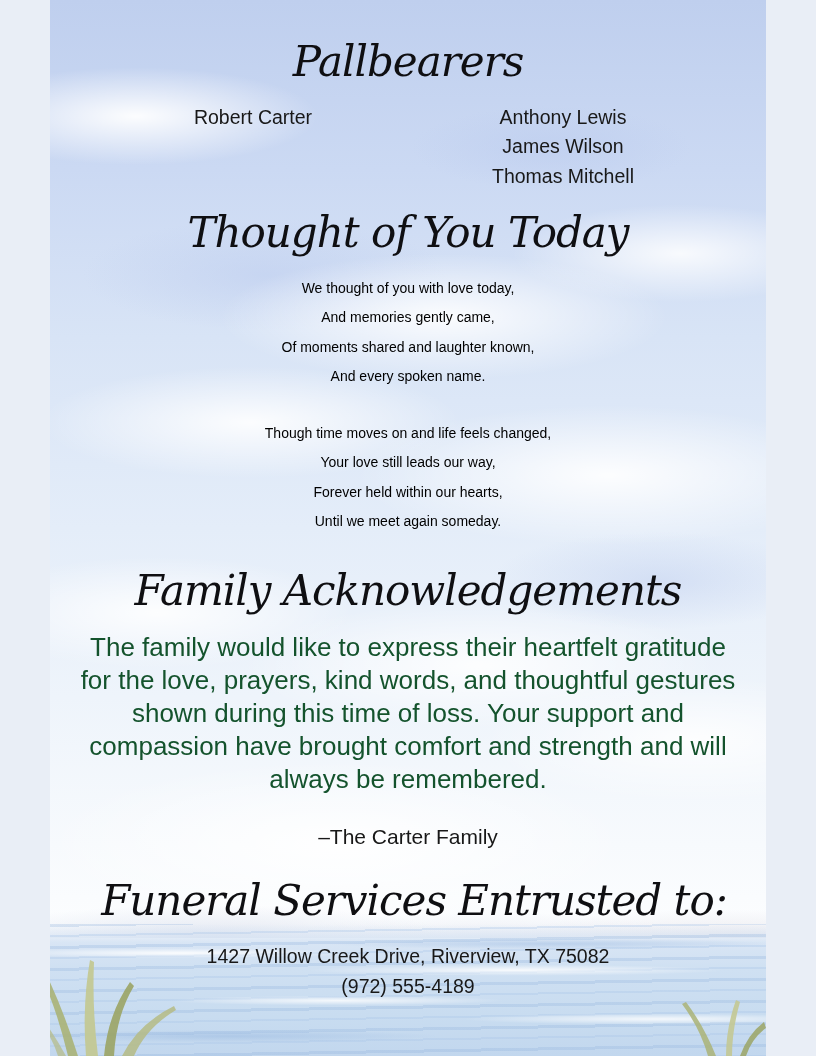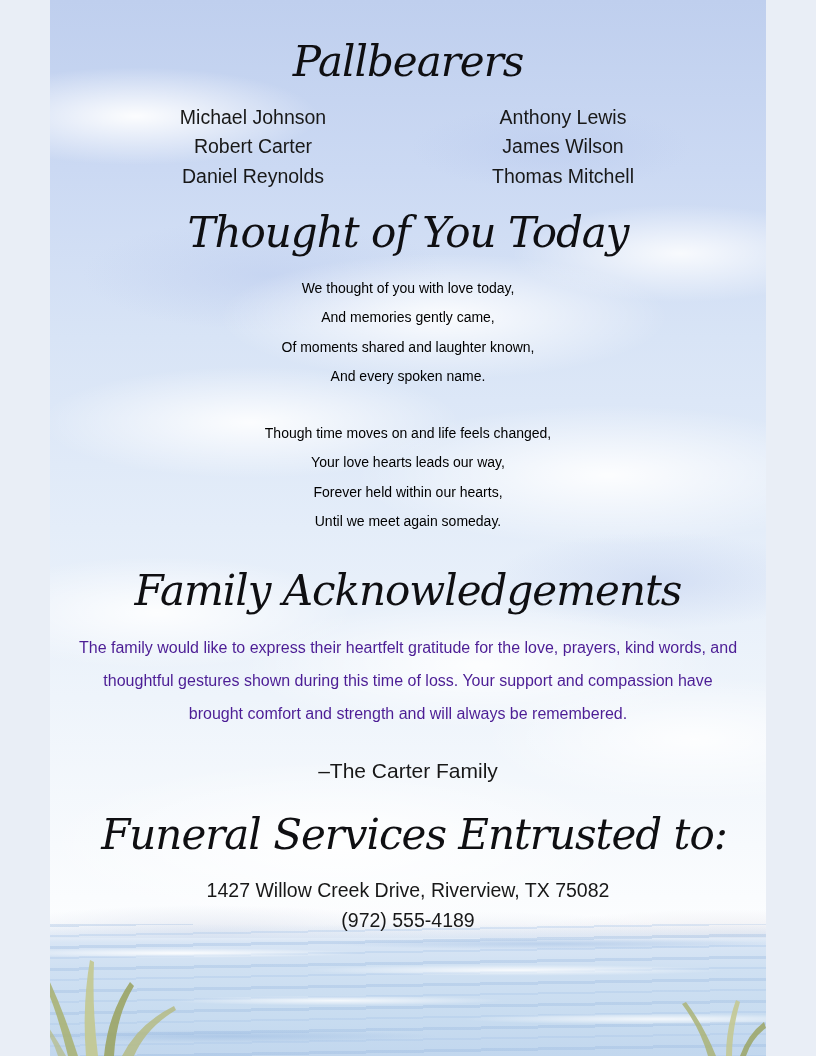--- a/index.html
+++ b/index.html
@@ -92,23 +92,23 @@
     margin-top: 14px;
     font-size: 14px;
     line-height: 29.5px;
     color: #000000;
   }
   .stanza + .stanza { margin-top: 27px; }
   .ack-heading { margin-top: 28px; }
   .ack-body {
     width: 664px;
     margin: 14px auto 0 auto;
-    font-size: 16px;
+    font-size: 26px;
     line-height: 33px;
-    color: #4c1d95;
+    color: #14532d;
   }
   .attribution {
     margin-top: 29px;
     font-size: 21px;
     color: #181818;
   }
   .funeral-heading { margin-top: 26px; padding-left: 12px; }
   .chapel {
     margin-top: 13px;
     font-size: 19.5px;
@@ -138,43 +138,41 @@
     <path d="M90,64 Q90,36 100,8 L104,10 Q96,38 96,64 Z" fill="#c3c894" opacity="0.9"></path>
     <path d="M104,64 Q112,42 128,30 L130,36 Q116,46 110,64 Z" fill="#9ba465" opacity="0.85"></path>
   </svg>
 
   <div class="content">
 
     <h1 class="script-heading">Pallbearers</h1>
 
     <div class="names">
       <div class="col">
-        <div class="pall-name">Michael Johnson</div>
         <div class="pall-name">Robert Carter</div>
-        <div class="pall-name">Daniel Reynolds</div>
       </div>
       <div class="col">
         <div class="pall-name">Anthony Lewis</div>
         <div class="pall-name">James Wilson</div>
         <div class="pall-name">Thomas Mitchell</div>
       </div>
     </div>
 
     <h1 class="script-heading heading-gap">Thought of You Today</h1>
 
     <div class="stanza">
       <div>We thought of you with love today,</div>
       <div>And memories gently came,</div>
       <div>Of moments shared and laughter known,</div>
       <div>And every spoken name.</div>
     </div>
 
     <div class="stanza">
       <div>Though time moves on and life feels changed,</div>
-      <div>Your love hearts leads our way,</div>
+      <div>Your love still leads our way,</div>
       <div>Forever held within our hearts,</div>
       <div>Until we meet again someday.</div>
     </div>
 
     <h1 class="script-heading ack-heading">Family Acknowledgements</h1>
 
     <p class="ack-body">The family would like to express their heartfelt gratitude for the love, prayers, kind words, and thoughtful gestures shown during this time of loss. Your support and compassion have brought comfort and strength and will always be remembered.</p>
 
     <div class="attribution">–The Carter Family</div>
 

